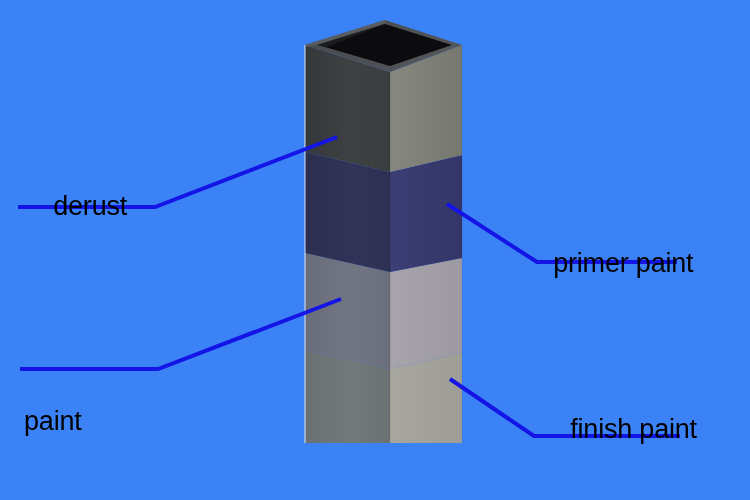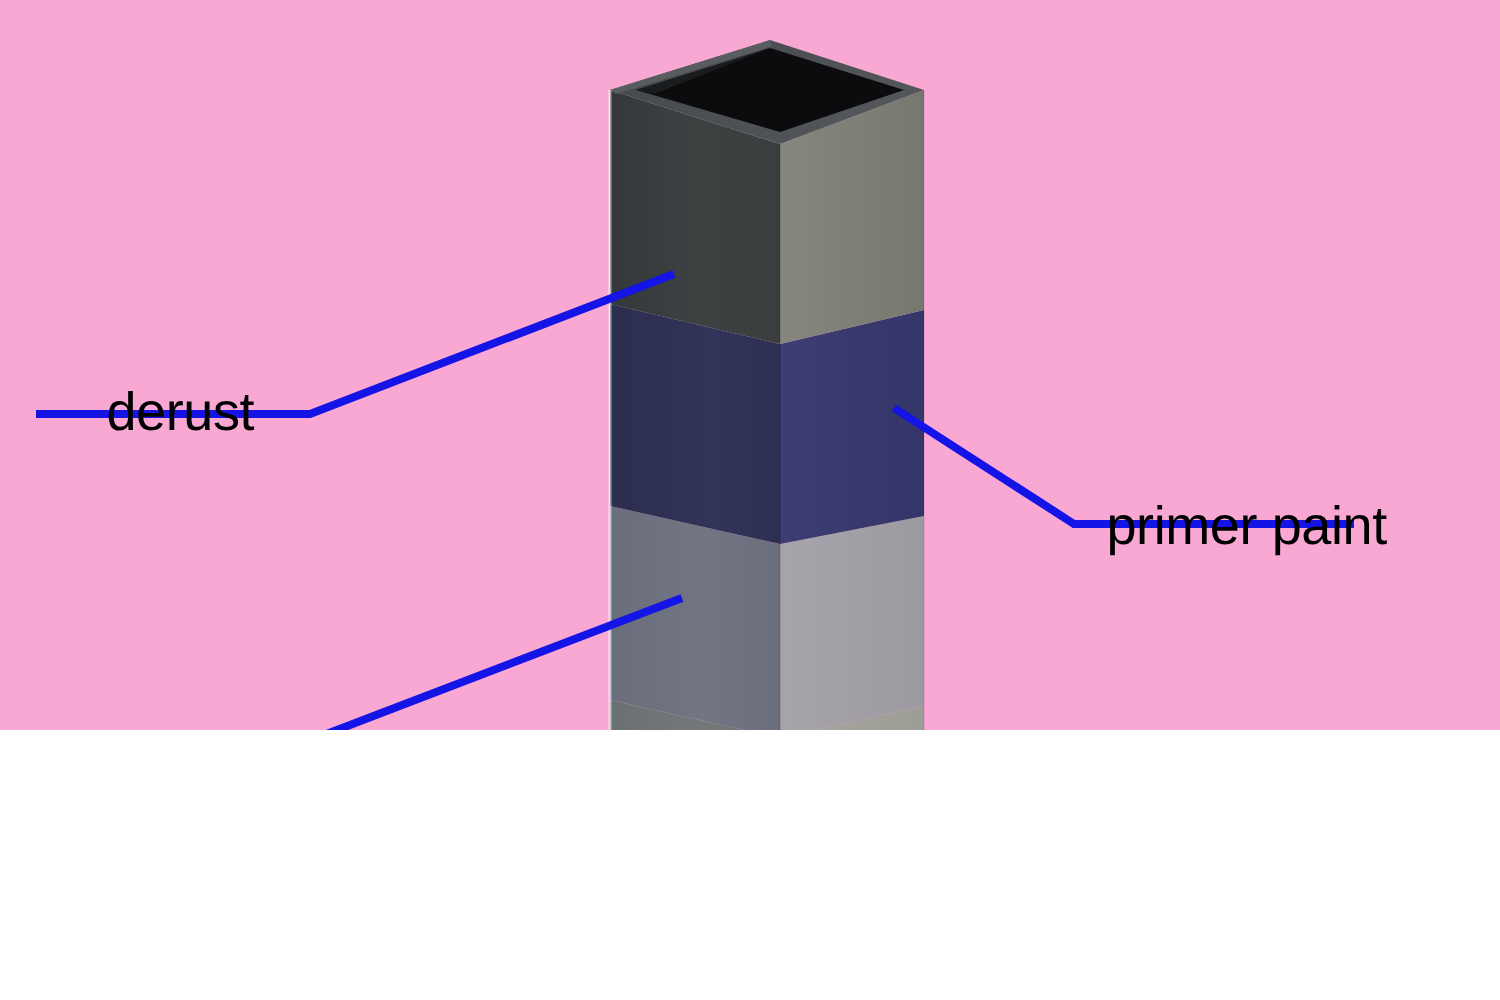--- a/index.html
+++ b/index.html
@@ -6,22 +6,22 @@
     margin: 0;
     padding: 0;
     background: #ffffff;
   }
   body {
     font-family: "Liberation Sans", sans-serif;
   }
   #scene {
     position: relative;
     width: 750px;
-    height: 365px;
-    background: #f9a8d4;
+    height: 500px;
+    background: #3b82f6;
     overflow: hidden;
   }
   #figure-svg {
     position: absolute;
     left: 0;
     top: 0;
     width: 750px;
     height: 500px;
   }
   .label {
@@ -145,14 +145,17 @@
   </div>
 
   <div class="label" id="label-primer">
     <span>primer paint</span>
   </div>
 
   <div class="label" id="label-intermediate">
     <div style="margin-top:34px">paint</div>
   </div>
 
+  <div class="label" id="label-finish">
+    <span>finish paint</span>
+  </div>
 
 </div>
 
 </body></html>

